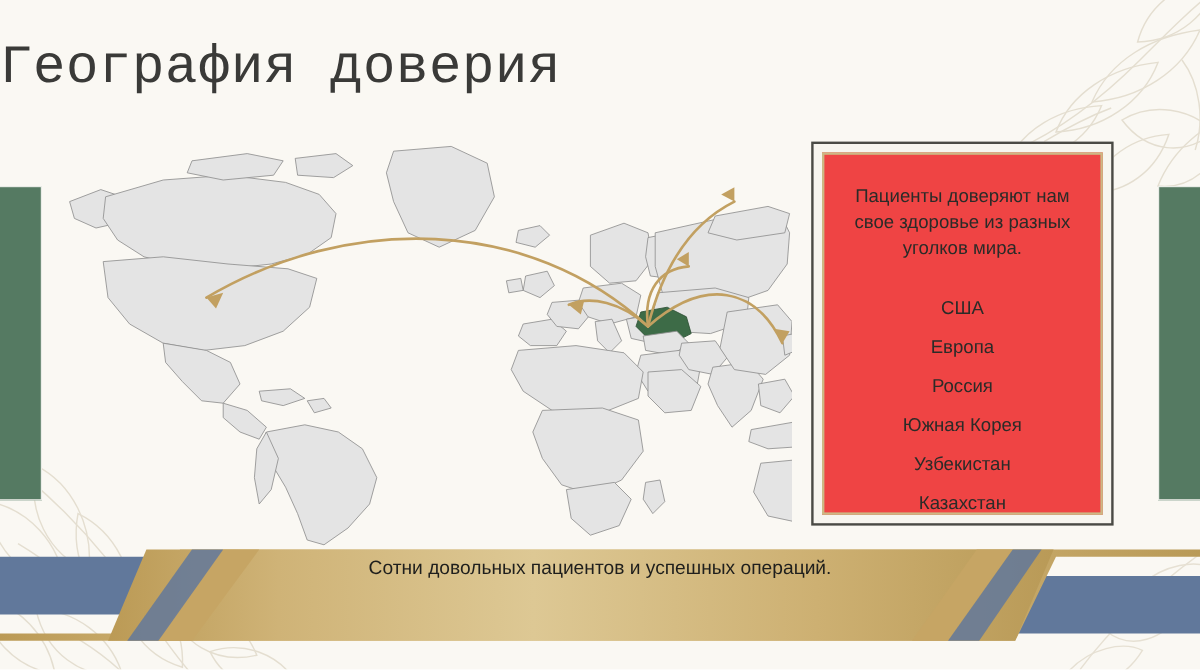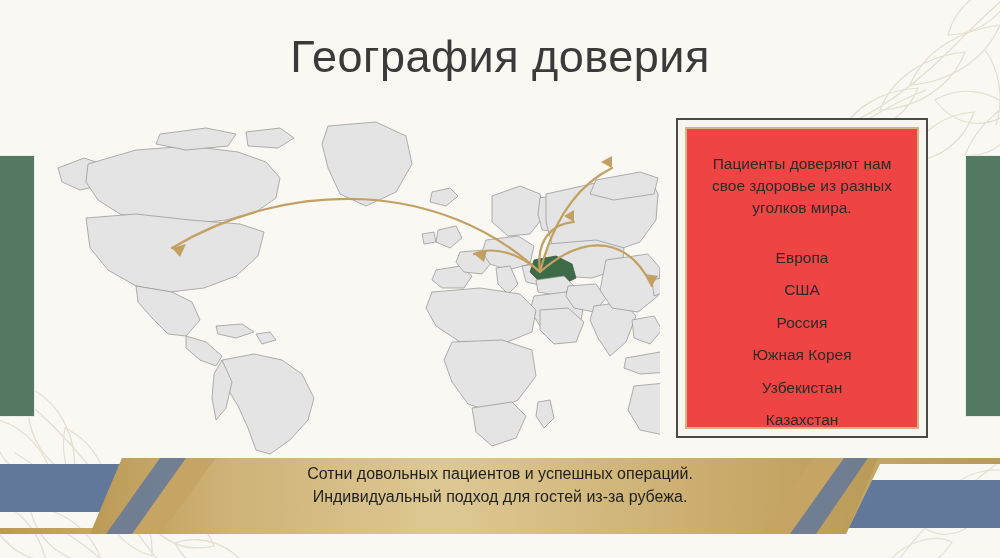--- a/index.html
+++ b/index.html
@@ -37,22 +37,21 @@
   }
   .side-bar.left  { left: -1px; }
   .side-bar.right { right: -1px; }
 
   
   .title {
     position: absolute;
     top: 32px;
     left: 0;
     width: 1000px;
-    text-align: center;
-    font-family: Liberation Sans, sans-serif;
+    font-family: Liberation Mono, monospace;
     font-size: 45px;
     line-height: 1.1;
     color: #3a3a38;
     letter-spacing: 0.5px;
   }
 
   
   .map-wrap {
     position: absolute;
     left: 40px;
@@ -257,22 +256,22 @@
         <polygon points="534,102 524,96 534,90"></polygon>
         <polygon points="612,166 605,154 618,156"></polygon>
       </g>
     </svg>
   </div>
 
   <div class="panel">
     <div class="panel-inner">
       <div class="panel-intro">Пациенты доверяют нам свое здоровье из разных уголков мира.</div>
       <div class="panel-list">
+        <div class="item">США</div>
         <div class="item">Европа</div>
-        <div class="item">США</div>
         <div class="item">Россия</div>
         <div class="item">Южная Корея</div>
         <div class="item">Узбекистан</div>
         <div class="item">Казахстан</div>
       </div>
     </div>
   </div>
 
   <div class="banner">
     <svg viewBox="0 0 1000 100" xmlns="http://www.w3.org/2000/svg">
@@ -296,17 +295,16 @@
       <polygon points="186,12 216,12 160,88 130,88" fill="#c6a564"></polygon>
 
       <polygon points="160,12 186,12 132,88 106,88" fill="#61789b" opacity="0.85"></polygon>
 
       <polygon points="814,12 844,12 790,88 760,88" fill="#c6a564"></polygon>
 
       <polygon points="844,12 868,12 816,88 790,88" fill="#61789b" opacity="0.85"></polygon>
     </svg>
     <div class="banner-text">
       <div>Сотни довольных пациентов и успешных операций.</div>
-      <div>Индивидуальный подход для гостей из-за рубежа.</div>
     </div>
   </div>
 
 </div>
 
 </body></html>

